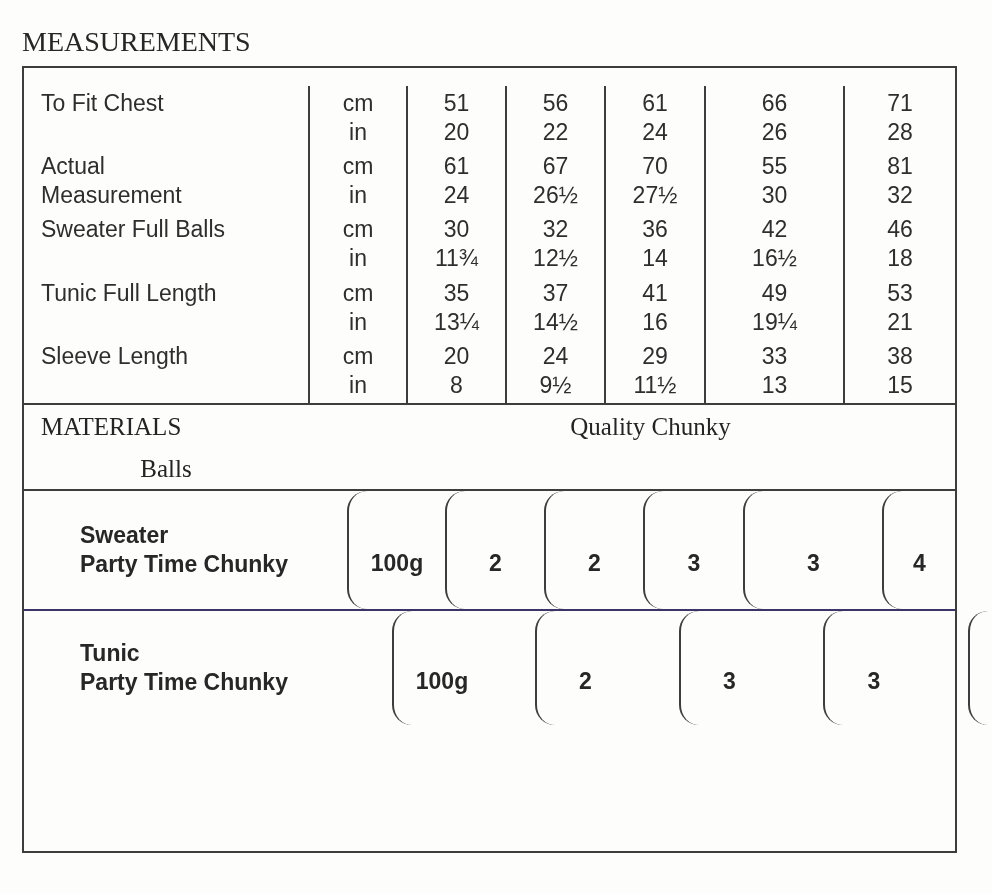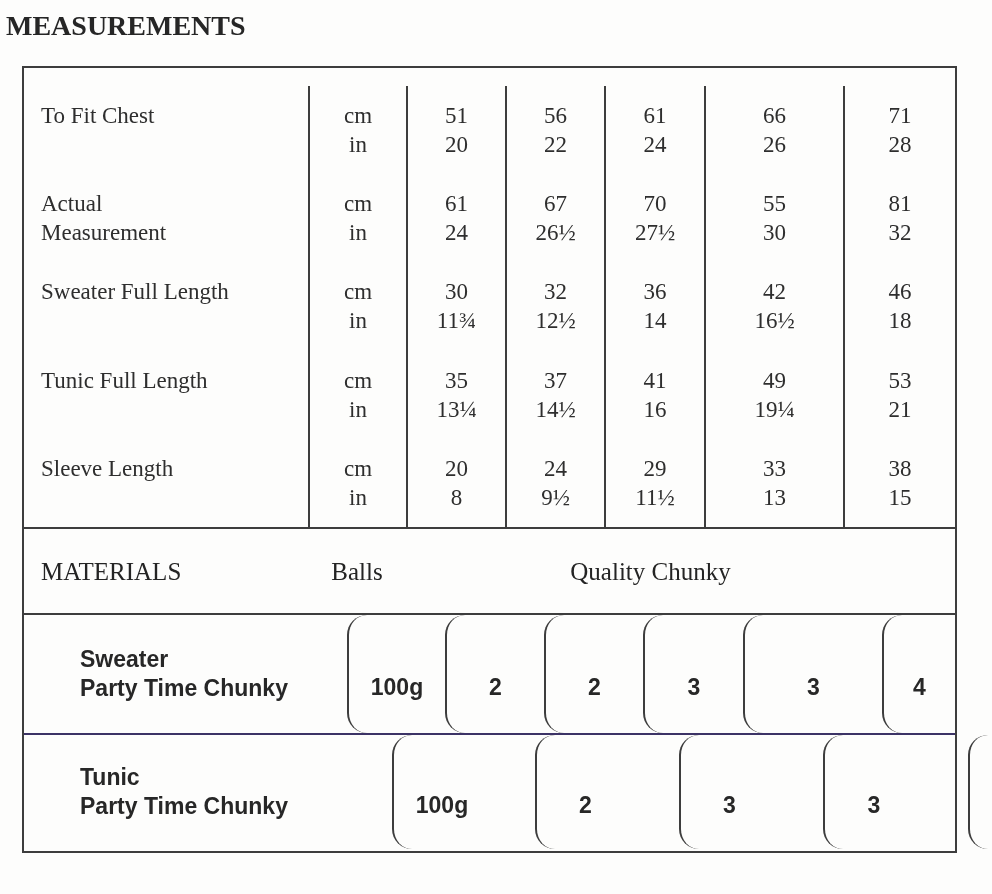--- a/index.html
+++ b/index.html
@@ -10,43 +10,43 @@
   html,body{margin:0;padding:0;background:#ffffff;}
   .page{
     position:relative;
     width:992px;height:894px;
     background:#fdfdfc;
     font-family:"Liberation Sans", sans-serif;
     color:var(--text);
     overflow:hidden;
   }
   .title{
-    position:absolute;left:6px;top:10px;margin:0;
+    position:absolute;left:6px;top:10px;margin:16px;
     font-family:"Liberation Serif", serif;
-    font-weight:700;font-size:28px;letter-spacing:0px;
+    font-weight:400;font-size:28px;letter-spacing:0px;
     color:#262626;
   }
   .tbl{
     position:absolute;left:22px;top:66px;
     width:935px;height:787px;
     box-sizing:border-box;
     border:2px solid var(--border);
     background:#fdfdfc;
   }
   
   .band{
     display:grid;
     grid-template-columns:284px 98px 99px 99px 100px 139px 1fr;
     box-sizing:border-box;
   }
   .sec1{
-    height:461px;
+    height:337px;
     border-bottom:2px solid var(--border);
     grid-template-rows:repeat(5,1fr);
-    padding-top:18px;padding-bottom:0;font-family:Liberation Serif, serif;
+    padding-top:18px;padding-bottom:0;
   }
   .mrow{display:contents;}
   .cell{
     display:flex;flex-direction:column;justify-content:center;
     box-sizing:border-box;
     font-size:23px;line-height:29px;
   }
   .sec1 .mrow .cell:not(:first-child){border-left:2px solid var(--border);}
   .cell.label{align-items:flex-start;padding-left:17px;text-align:left;}
   .cell.unit,.cell.val{align-items:center;text-align:center;}
@@ -144,21 +144,21 @@
           <div>30</div>
         </div>
         <div class="cell val">
           <div>81</div>
           <div>32</div>
         </div>
       </div>
 
       <div class="mrow">
         <div class="cell label">
-          <div>Sweater Full Length</div>
+          <div>Sweater Full Balls</div>
           <div class="line2"></div>
         </div>
         <div class="cell unit">
           <div>cm</div>
           <div>in</div>
         </div>
         <div class="cell val">
           <div>30</div>
           <div>11¾</div>
         </div>
@@ -239,24 +239,24 @@
         <div class="cell val">
           <div>38</div>
           <div>15</div>
         </div>
       </div>
 
     </div>
 
     <div class="band mathead">
       <div class="cell label">MATERIALS</div>
-      <div class="cell unit">Balls</div>
       <div class="cell hquality">
         <span>Quality Chunky</span>
       </div>
+      <div class="cell unit">Balls</div>
     </div>
 
     <div class="band matrow r1">
       <div class="cell label">
         <div>Sweater</div>
         <div class="line2">Party Time Chunky</div>
       </div>
       <div class="cell unit">100g</div>
       <div class="cell val">2</div>
       <div class="cell val">2</div>

